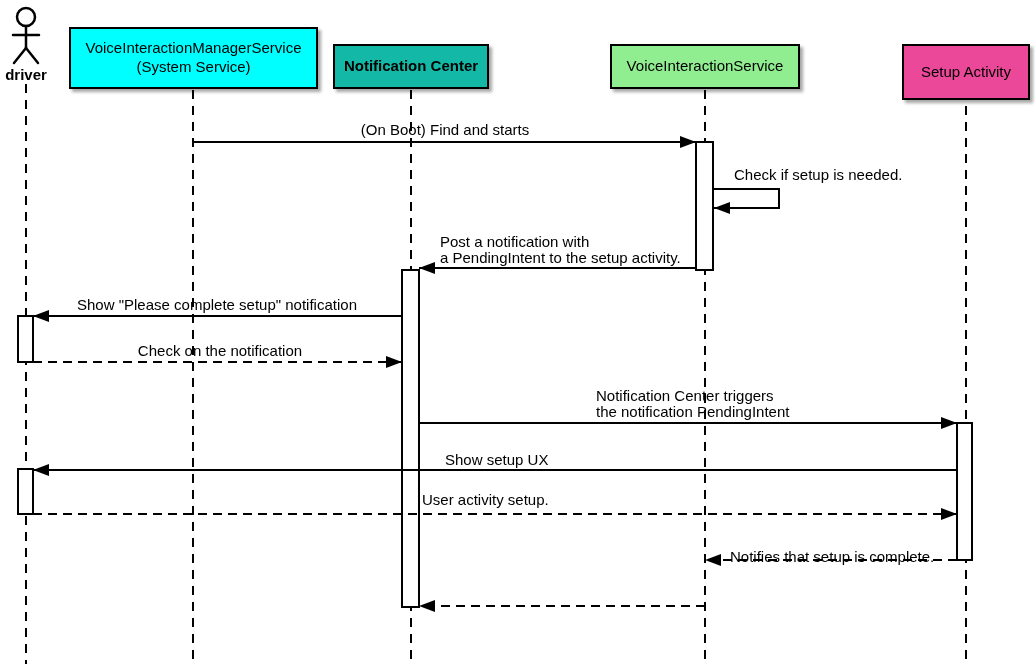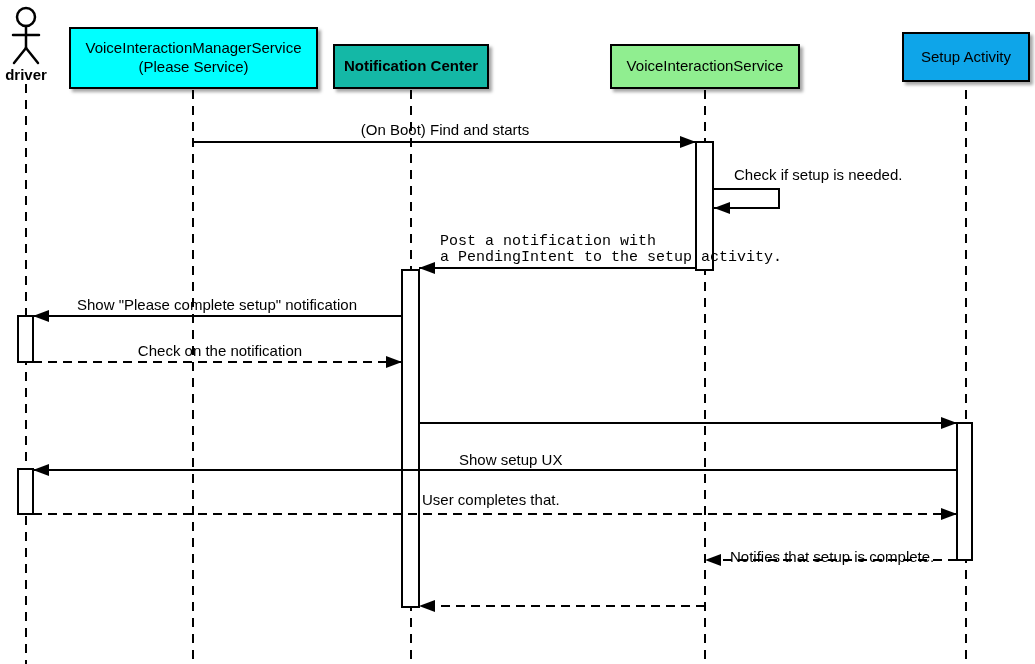--- a/index.html
+++ b/index.html
@@ -65,40 +65,42 @@
       <line x1="26" y1="26" x2="26" y2="48"></line>
       <line x1="13" y1="35" x2="39" y2="35"></line>
       <line x1="26" y1="48" x2="14" y2="63"></line>
       <line x1="26" y1="48" x2="38" y2="63"></line>
     </g>
   </svg>
 
   <div class="actor-label" style="left:1px; top:66px; width:50px;font-weight:bold;">driver</div>
 
   <div class="pbox" style="left: 69px; top: 27px; width: 249px; height: 62px; background-color: rgb(0, 255, 255);">VoiceInteractionManagerService
-(Please Service)</div>
+(System Service)</div>
 
   <div class="pbox" style="left: 333px; top: 44px; width: 156px; height: 45px; background-color: #14b8a6; font-weight: bold;">Notification Center</div>
 
   <div class="pbox" style="left: 610px; top: 44px; width: 190px; height: 45px; background-color: rgb(144, 238, 144);">VoiceInteractionService</div>
 
-  <div class="pbox" style="left: 902px; top: 32px; width: 128px; height: 50px; background-color: #0ea5e9;">Setup Activity</div>
+  <div class="pbox" style="left: 902px; top: 44px; width: 128px; height: 56px; background-color: #ec4899;">Setup Activity</div>
 
   <div class="mlabel center" style="left:295px; top:121px; width:300px;">(On Boot) Find and starts</div>
 
   <div class="mlabel" style="left:734px; top:166px;">Check if setup is needed.</div>
 
-  <div class="mlabel multi" style="left:440px; top:234px;font-family:Liberation Mono, monospace;">Post a notification with
+  <div class="mlabel multi" style="left:440px; top:234px;">Post a notification with
 a PendingIntent to the setup activity.</div>
 
   <div class="mlabel center" style="left:67px; top:296px; width:300px;">Show "Please complete setup" notification</div>
 
   <div class="mlabel center" style="left:70px; top:342px; width:300px;">Check on the notification</div>
 
+  <div class="mlabel multi" style="left:596px; top:388px;">Notification Center triggers
+the notification PendingIntent</div>
 
-  <div class="mlabel" style="left:445px; top:451px;margin-left:14px;">Show setup UX</div>
+  <div class="mlabel" style="left:445px; top:451px;">Show setup UX</div>
 
-  <div class="mlabel" style="left:422px; top:491px;">User completes that.</div>
+  <div class="mlabel" style="left:422px; top:491px;">User activity setup.</div>
 
   <div class="mlabel" style="left:730px; top:548px;">Notifies that setup is complete.</div>
 
 
 </div>
 
 </body></html>

